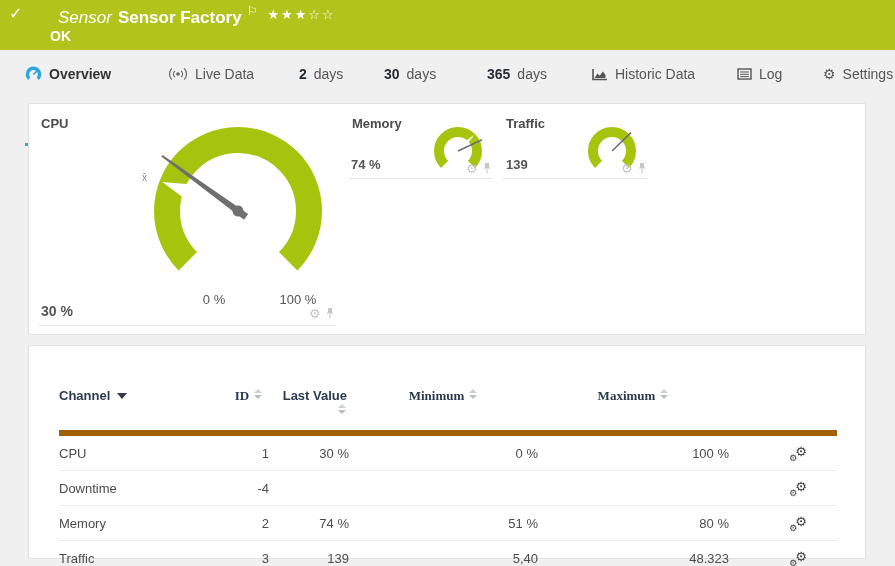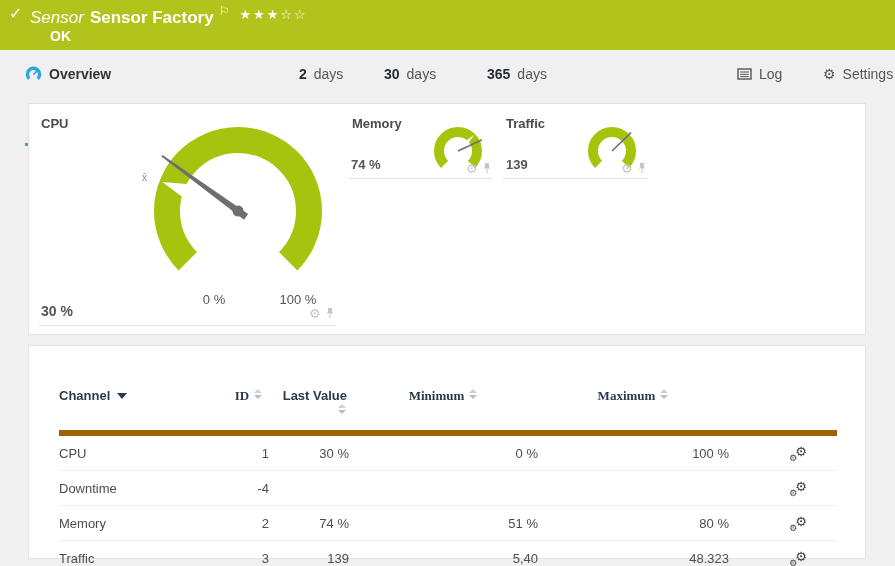--- a/index.html
+++ b/index.html
@@ -5,21 +5,21 @@
   * { box-sizing: border-box; margin: 0; padding: 0; }
   html,body { width:895px; height:566px; overflow:hidden; }
   body {
     font-family: "Liberation Sans", "DejaVu Sans", sans-serif;
     background:#f0f0f0; position:relative; color:#4a4a4a;
   }
   
   .topbar { position:absolute; left:0; top:0; width:895px; height:50px; background:#b2c31b; color:#fff; }
   .topbar .check { position:absolute; left:9px; top:4px; font-size:16px; font-weight:bold; }
   .titleline { position:absolute; left:30px; top:4px; font-size:17px; white-space:nowrap; }
-  .titleline .type { font-style:italic; font-weight:400; margin-right:6px; }
+  .titleline .type { font-style:italic; font-weight:400; margin-right:6px;margin-left:28px; }
   .titleline .name { font-weight:700; }
   .flag { font-size:12px; vertical-align:8px; margin-left:5px; }
   .stars { font-size:13px; letter-spacing:2px; vertical-align:4px; margin-left:10px; }
   .okline { position:absolute; left:50px; top:28px; font-size:14px; font-weight:700; }
   
   .tabbar { position:absolute; left:0; top:50px; width:895px; height:47px; }
   .tab { position:absolute; top:0; height:47px; display:flex; align-items:center; gap:7px;
          font-size:14px; color:#555; cursor:pointer; white-space:nowrap; }
   .tab .num { font-weight:700; color:#222b36; }
   .tab.active .lbl { color:#333; font-weight:700; }
@@ -73,31 +73,50 @@
 <div class="tabbar">
   <div class="tab active" style="left:25px">
     <span class="icn">
       <svg width="17" height="17" viewBox="0 0 17 17">
           <path d="M4.2 13.7 A6.1 6.1 0 1 1 12.8 13.7" fill="none" stroke="#2ea6dc" stroke-width="3.4"></path>
           <line x1="8.5" y1="9.5" x2="12.6" y2="5.4" stroke="#2ea6dc" stroke-width="1.6"></line>
         </svg>
     </span>
     <span class="lbl">Overview</span>
   </div>
+  <div class="tab" style="left:168px">
+    <span class="icn">
+      <svg width="20" height="14" viewBox="0 0 20 14">
+          <circle cx="10" cy="7" r="1.8" fill="#666"></circle>
+          <path d="M6.8 3.8 A4.6 4.6 0 0 0 6.8 10.2 M3.8 1.3 A8.2 8.2 0 0 0 3.8 12.7" fill="none" stroke="#666" stroke-width="1.2"></path>
+          <path d="M13.2 3.8 A4.6 4.6 0 0 1 13.2 10.2 M16.2 1.3 A8.2 8.2 0 0 1 16.2 12.7" fill="none" stroke="#666" stroke-width="1.2"></path>
+        </svg>
+    </span>
+    <span class="lbl">Live Data</span>
+  </div>
   <div class="tab" style="left:299px">
     <span class="num">2</span>
     <span class="lbl">days</span>
   </div>
   <div class="tab" style="left:384px">
     <span class="num">30</span>
     <span class="lbl">days</span>
   </div>
   <div class="tab" style="left:487px">
     <span class="num">365</span>
     <span class="lbl">days</span>
+  </div>
+  <div class="tab" style="left:592px">
+    <span class="icn">
+      <svg width="16" height="14" viewBox="0 0 16 14">
+          <path d="M1 2 V12.5 H15" fill="none" stroke="#555" stroke-width="1.6"></path>
+          <path d="M2.5 11 l3-4.5 2.2 2.2 3.2-4.2 2.6 3.4 V11 z" fill="#555"></path>
+        </svg>
+    </span>
+    <span class="lbl">Historic Data</span>
   </div>
   <div class="tab" style="left:737px">
     <span class="icn">
       <svg width="15" height="12" viewBox="0 0 15 12">
           <rect x="1" y="1" width="13" height="10" fill="none" stroke="#555" stroke-width="1.4"></rect>
           <path d="M3.2 4 h8.6 M3.2 6.3 h8.6 M3.2 8.6 h8.6" stroke="#555" stroke-width="1"></path>
         </svg>
     </span>
     <span class="lbl">Log</span>
   </div>

